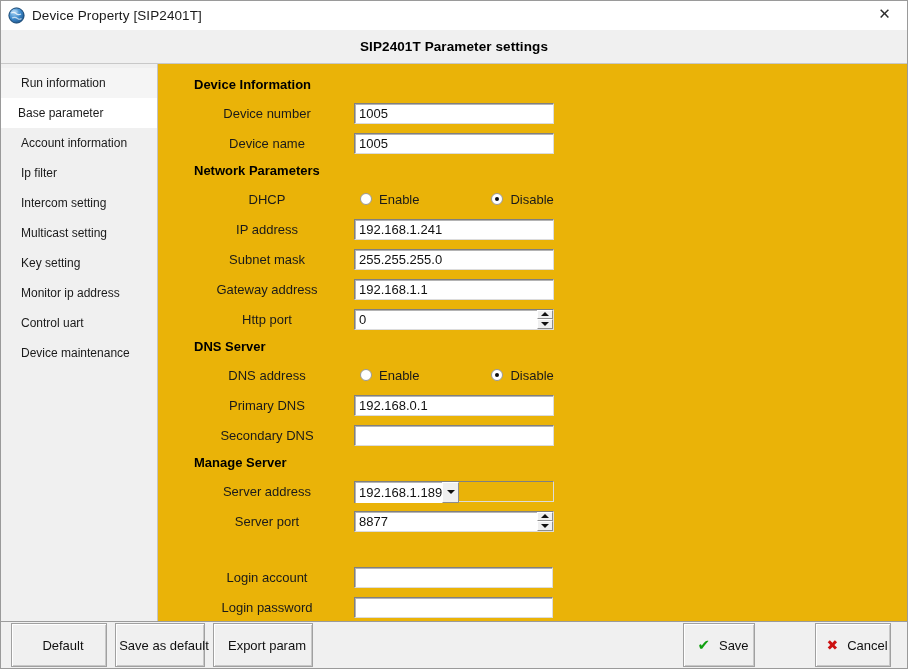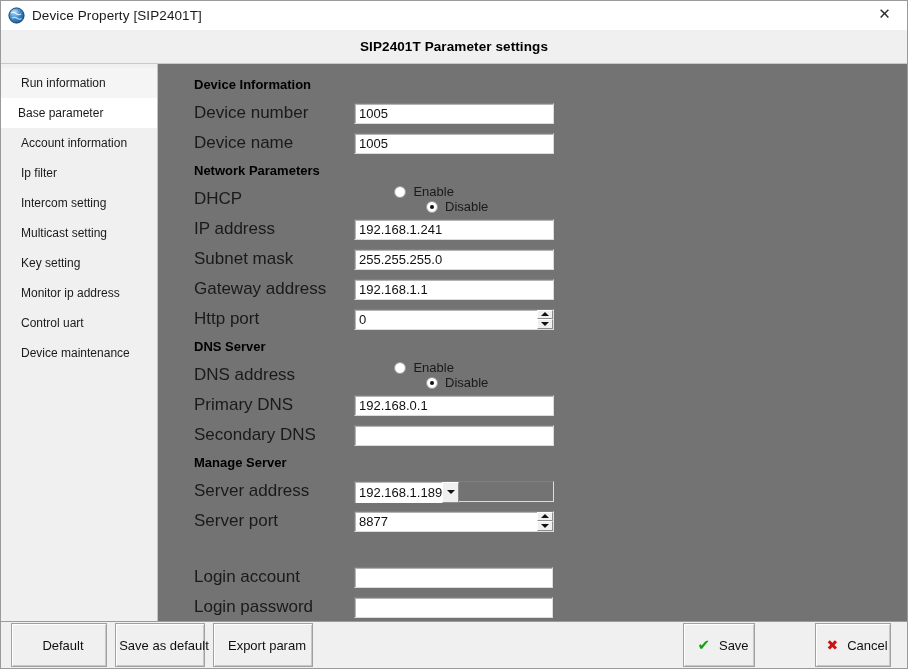--- a/index.html
+++ b/index.html
@@ -121,21 +121,21 @@
     background: #f5f5f5;
   }
   .nav-item.selected {
     background: #ffffff;
     padding-left: 17px;
   }
 
   
   .content {
     flex: 1;
-    background: #737373;
+    background: #eab308;
     position: relative;
     overflow: hidden;
     padding-top: 8px;
     box-sizing: border-box;
   }
 
   .section-title {
     font-size: 13px;
     font-weight: bold;
     color: #000000;
@@ -148,24 +148,24 @@
   .field-row {
     height: 30px;
     display: flex;
     align-items: center;
     position: relative;
   }
   .field-label {
     width: 160px;
     min-width: 160px;
     margin-left: 36px;
-    text-align: left;
+    text-align: center;
     padding-right: 14px;
     box-sizing: border-box;
-    font-size: 17px;
+    font-size: 13px;
     color: #1a1a1a;
     white-space: nowrap;
   }
 
   
   .txt {
     height: 21px;
     box-sizing: border-box;
     background: #ffffff;
     border-top: 1px solid #808080;
@@ -248,22 +248,21 @@
     width: 200px;
     box-sizing: border-box;
     border-top: 1px solid #808080;
     border-bottom: 1px solid #dcdcdc;
     border-right: 1px solid #dcdcdc;
   }
 
   
   .radio-group {
     display: flex;
-    align-items: center;
-    flex-direction: column;
+    align-items: flex-end;
   }
   .radio-opt {
     display: flex;
     align-items: center;
     white-space: nowrap;
   }
   .radio-opt.first { margin-left: 6px; }
   .radio-opt.second { margin-left: 72px; }
   .radio-mark {
     width: 12px;

